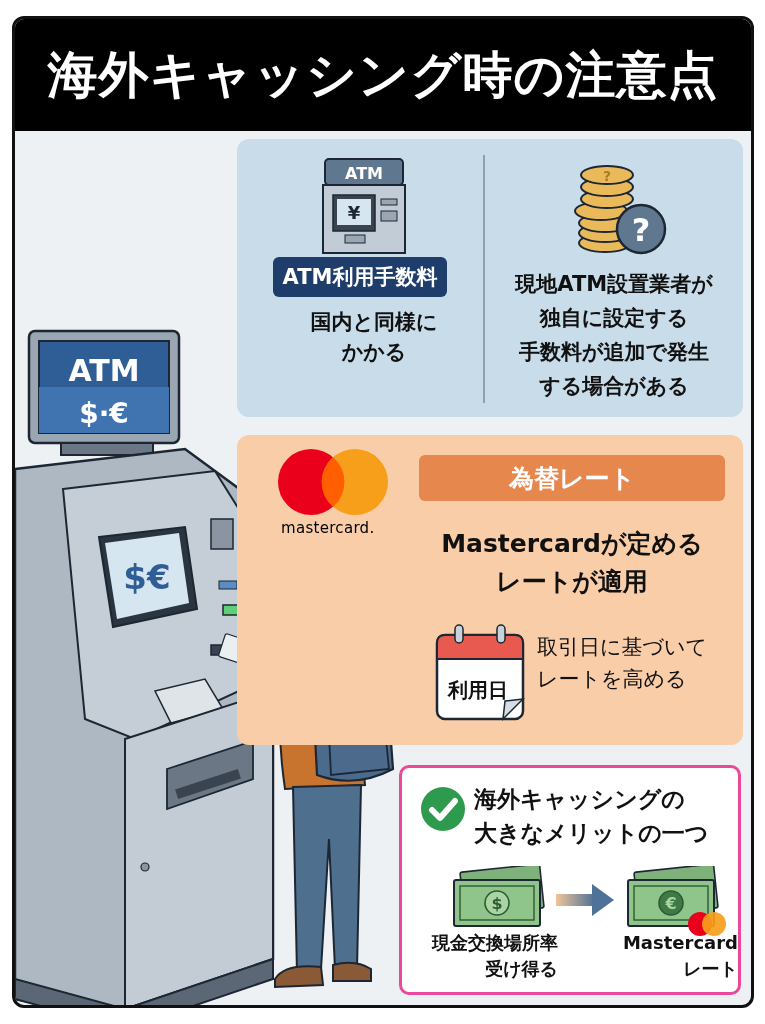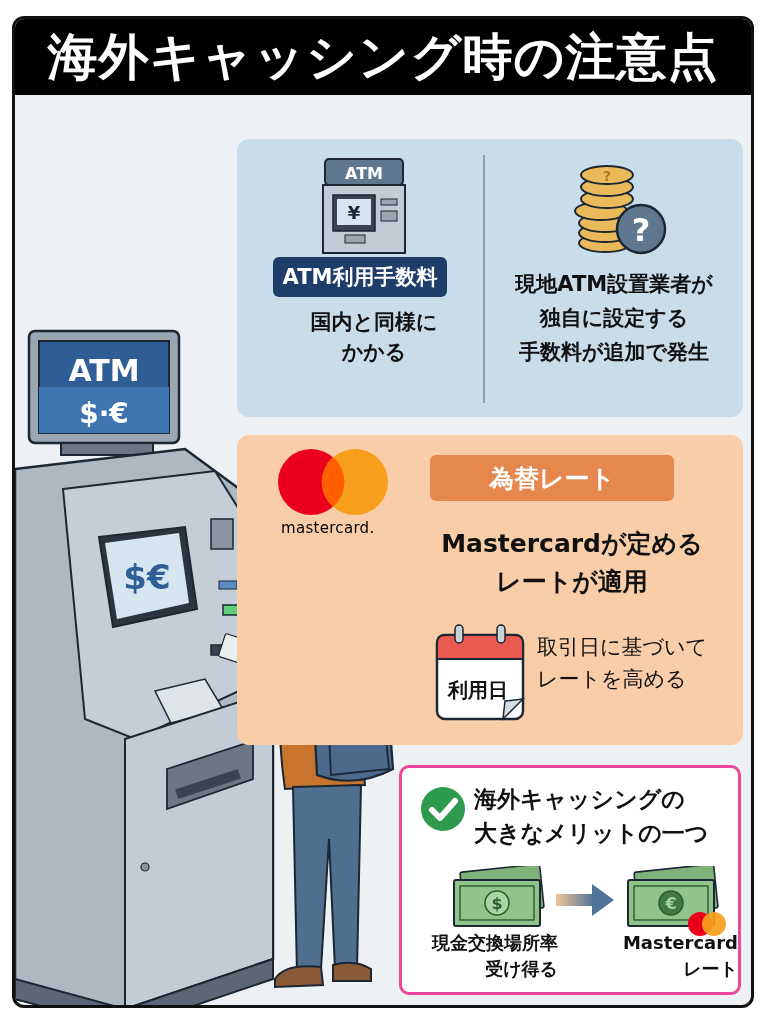--- a/index.html
+++ b/index.html
@@ -4,21 +4,21 @@
 <style>
   * { box-sizing: border-box; margin: 0; padding: 0; }
   html, body { width: 765px; height: 1024px; background: #ffffff; overflow: hidden; }
   body { font-family: "DejaVu Sans", "Liberation Sans", sans-serif; position: relative; color: #111; }
 
   .frame {
     position: absolute; left: 12px; top: 16px; width: 742px; height: 992px;
     border: 3px solid #111; border-radius: 12px; background: #eef1f4; overflow: hidden;
   }
   .title-bar {
-    position: absolute; left: 0; top: 0; width: 100%; height: 76px;
+    position: absolute; left: 0; top: 0; width: 100%; height: 112px;
     background: #000; display: flex; align-items: center; justify-content: center;
   }
   .title-bar h1 {
     color: #fff; font-size: 50px; font-weight: bold; letter-spacing: 1px; white-space: nowrap;
   }
 
   
   .scene { position: absolute; left: 0; top: 100px; width: 260px; height: 892px; }
 
   
@@ -35,21 +35,21 @@
   }
   .fee-left-desc { margin-top: 10px; font-size: 21px; font-weight: bold; line-height: 30px; color: #111; margin-left: 28px; }
   .fee-right-desc { position: absolute; top: 128px; left: 0; width: 100%; font-size: 21px; font-weight: bold; line-height: 34px; color: #111; }
 
   
   .rate-panel {
     position: absolute; left: 222px; top: 416px; width: 506px; height: 310px;
     background: #f8cda8; border-radius: 12px;
   }
   .rate-header {
-    position: absolute; left: 193px; top: 20px; width: 244px; height: 46px;
+    position: absolute; left: 182px; top: 20px; width: 306px; height: 46px;
     background: #e6884e; border-radius: 6px; display: flex; align-items: center; justify-content: center;
     color: #fff; font-size: 25px; font-weight: bold;
   }
   .rate-main {
     position: absolute; left: 170px; top: 90px; width: 330px; text-align: center;
     font-size: 25px; font-weight: bold; line-height: 38px; color: #111;
   }
   .rate-sub {
     position: absolute; left: 300px; top: 196px; width: 200px;
     font-size: 21px; font-weight: normal; line-height: 32px; color: #111;
@@ -166,20 +166,21 @@
           <ellipse cx="42" cy="14" rx="26" ry="9"></ellipse>
         </g>
         <text x="42" y="20" text-anchor="middle" fill="#b07820" font-size="14" font-weight="bold" font-family="DejaVu Sans, sans-serif">?</text>
         <circle cx="76" cy="68" r="24" fill="#5f7890" stroke="#1c2733" stroke-width="2.5"></circle>
         <text x="76" y="80" text-anchor="middle" fill="#fff" font-size="32" font-weight="bold" font-family="DejaVu Sans, sans-serif">?</text>
       </svg>
       <div class="fee-right-desc">
         <div>現地ATM設置業者が</div>
         <div>独自に設定する</div>
         <div>手数料が追加で発生</div>
+        <div>する場合がある</div>
       </div>
     </div>
   </div>
 
   <div class="rate-panel">
     <svg style="position:absolute;left:40px;top:12px;" width="112" height="70" viewBox="0 0 112 70">
       <circle cx="34" cy="35" r="33" fill="#eb001b"></circle>
       <circle cx="78" cy="35" r="33" fill="#f79e1b"></circle>
       <path d="M56 10 A33 33 0 0 1 56 60 A33 33 0 0 1 56 10 Z" fill="#ff5f00"></path>
     </svg>

